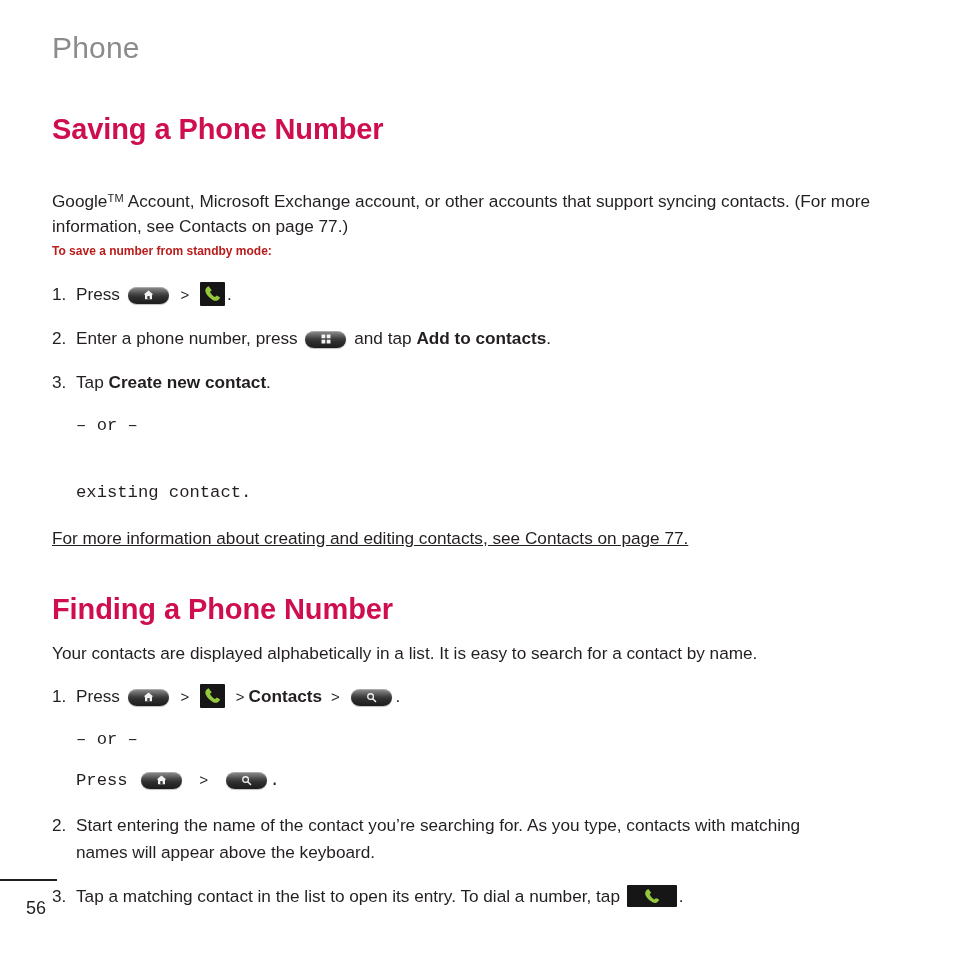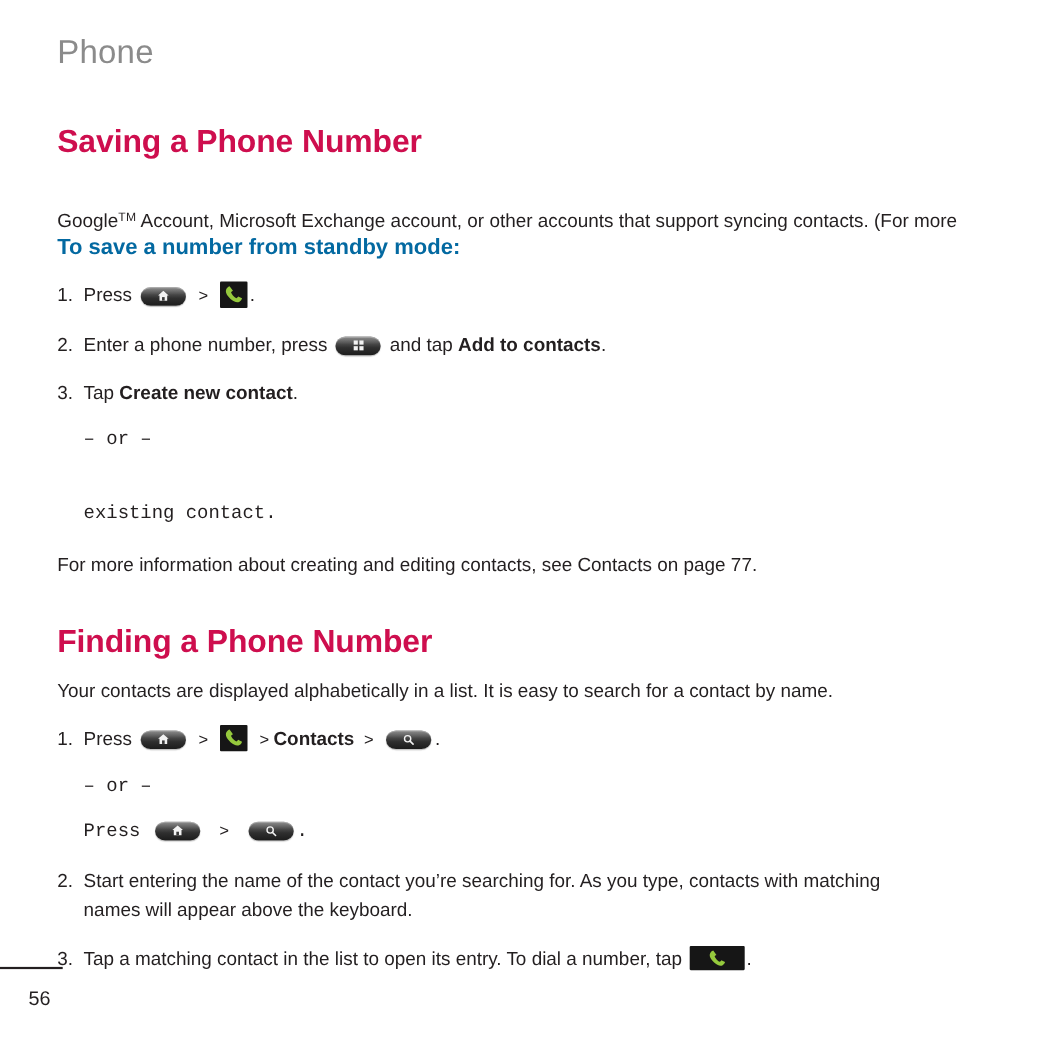--- a/index.html
+++ b/index.html
@@ -58,34 +58,35 @@
     font-size: 17.2px;
     line-height: 25px;
     margin: 0;
     color: #231f20;
   }
   p.body-text.lead {
     margin-bottom: 0;
   }
   p.body-text.gap-top {
     margin-top: 20px;
+    text-decoration: underline;
   }
 
   .sup {
     font-size: 11px;
     vertical-align: 5px;
     letter-spacing: 0.3px;
   }
 
   p.subhead {
-    font-size: 20px;
+    font-size: 12px;
     line-height: 25px;
     font-weight: 700;
     margin: 0;
-    color: #0369a1;
+    color: #b91c1c;
   }
 
   
   ol.steps {
     list-style: none;
     margin: 0;
     padding: 0;
   }
   ol.steps li.step {
     position: relative;
@@ -211,20 +212,21 @@
 
   <div class="running-header">Phone</div>
 
   <div class="content">
 
     <h2 class="section-title">Saving a Phone Number</h2>
 
     <p class="body-text lead">
       <br>
       <span>Google</span><span class="sup">TM</span><span> Account, Microsoft Exchange account, or other accounts that support syncing contacts. (For more</span><br>
+      <span>information, see Contacts on page 77.)</span>
     </p>
 
     <p class="subhead">To save a number from standby mode:</p>
 
     <ol class="steps">
 
       <li class="step">
         <span class="num">1.</span>
         <span class="step-body"><span>Press</span>
           <span class="key home">

